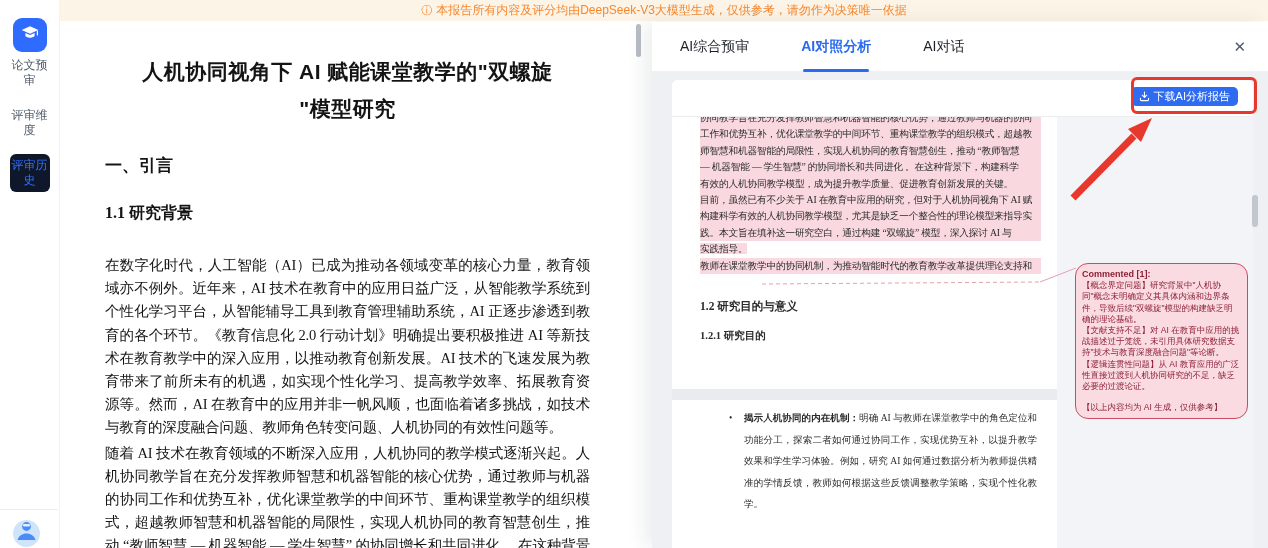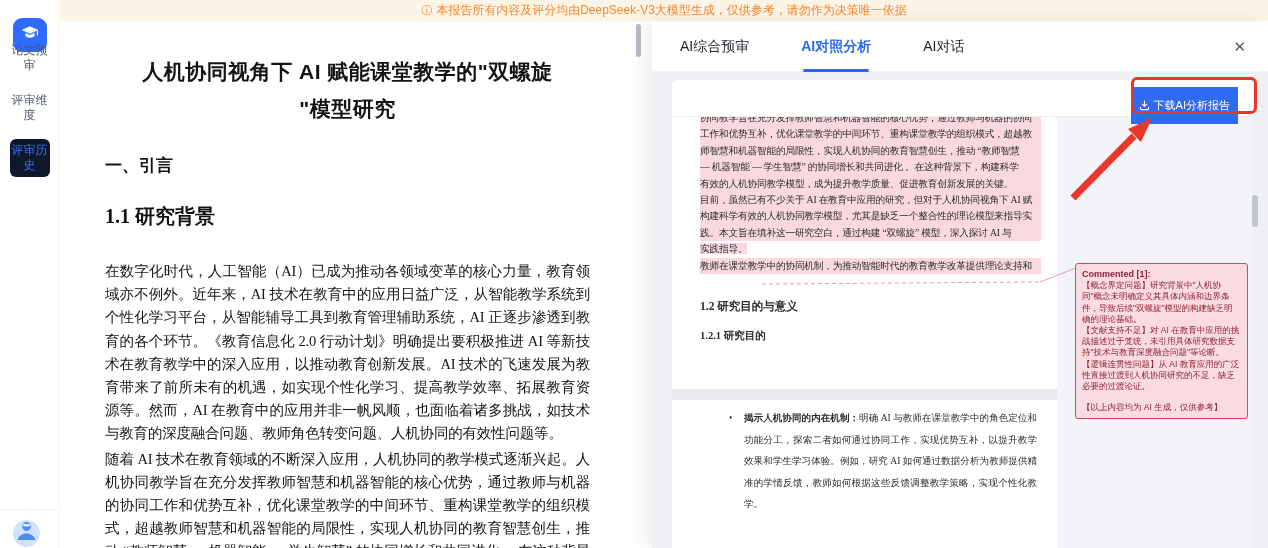--- a/index.html
+++ b/index.html
@@ -11,36 +11,36 @@
   .banner { position:absolute; left:60px; top:0; right:0; height:21px;
             background:#fdf4e8; color:#f8872b; font-size:12px;
             display:flex; align-items:center; justify-content:center; gap:4px; z-index:5; }
   .banner .info-glyph { font-size:11px; line-height:1; }
 
   
   .sidebar { position:absolute; left:0; top:0; width:60px; height:548px; background:#fff;
              border-right:1px solid #f2f3f5; z-index:30; }
   .logo { position:absolute; left:13px; top:18px; width:34px; height:34px; border-radius:9px;
           background:#2f6bff; display:flex; align-items:center; justify-content:center; }
-  .side-items { position:absolute; top:39px; left:6px; right:6px;
+  .side-items { position:absolute; top:54px; left:6px; right:6px;
                 display:flex; flex-direction:column; gap:12px; align-items:center; }
   .side-item { width:40px; padding:4px 2px; font-size:12px; line-height:15px; text-align:center;
                color:#4e5969; border-radius:6px; cursor:pointer; }
   .side-item.active { background:#0f172a; color:#3370ff; }
   .side-divider { position:absolute; left:0; right:1px; top:509px; border-top:1px solid #ebedf0; }
   .avatar { position:absolute; left:13px; top:520px; width:27px; height:27px; border-radius:50%;
             background:#cfe4fb; overflow:hidden; display:flex; align-items:flex-end; justify-content:center; }
 
   
   .doc-area { position:absolute; left:60px; top:21px; width:592px; height:527px; background:#fff; overflow:hidden; }
   .doc-page { padding:18px 62px 0 45px; font-family:"Liberation Serif","DejaVu Serif",serif; color:#141414; }
   .doc-title { font-family:"Liberation Sans","DejaVu Sans",sans-serif; font-weight:bold;
                font-size:21px; line-height:37px; text-align:center; letter-spacing:.5px; }
   .doc-h1 { font-weight:bold; font-size:17px; margin-top:27px; }
-  .doc-h2 { font-weight:bold; font-size:20px; margin-top:26px; }
+  .doc-h2 { font-weight:bold; font-size:16px; margin-top:26px; }
   .doc-p { font-size:14.5px; line-height:23.2px; text-align:justify; margin-top:30px; letter-spacing:-.2px; }
   .doc-p + .doc-p { margin-top:2px; }
   .doc-scroll-thumb { position:absolute; left:576px; top:3px; width:5px; height:33px;
                       background:#b9bdc6; border-radius:3px; }
 
   
   .panel { position:absolute; left:652px; top:22px; width:616px; height:526px; background:#fff;
            box-shadow:-8px 0 18px rgba(31,35,41,.08); z-index:20; }
   .tabbar { height:50px; display:flex; align-items:center; padding:0 22px 0 28px; gap:52px;
             background:#fff; border-bottom:1px solid #f0f1f3; }
@@ -49,22 +49,22 @@
   .tab.active { color:#2a6af2; font-weight:bold; }
   .tab.active::after { content:""; position:absolute; left:2px; right:2px; bottom:0; height:3px;
                        background:#2a6af2; border-radius:2px; }
   .close-btn { margin-left:auto; font-size:15px; color:#4e5969; cursor:pointer; }
 
   .panel-body { position:absolute; left:0; top:50px; right:0; bottom:0; background:#eef0f4; }
   .card { position:absolute; left:20px; top:8px; width:581px; bottom:0; background:#fff;
           border-radius:6px 6px 0 0; }
   .toolbar { position:relative; z-index:3; height:37px; background:#fff; border-bottom:1px solid #ebedf0;
              border-radius:6px 6px 0 0; }
-  .download-btn { position:absolute; right:15px; top:7px; height:37px; padding:0 8px;
-                  background:#2e6bf0; color:#fff; font-size:11px; border:none; border-radius:0;
+  .download-btn { position:absolute; right:15px; top:7px; height:19px; padding:0 8px;
+                  background:#2e6bf0; color:#fff; font-size:11px; border:none; border-radius:5px;
                   display:flex; align-items:center; gap:4px; cursor:pointer; }
 
   .card-cols { display:flex; overflow:hidden; position:relative; height:437px; }
   .doc-col { width:385px; background:#fff; padding:0 16px 0 28px;
              font-family:"Liberation Serif","DejaVu Serif",serif; color:#2b2b2b; }
   .r-line { font-size:9.7px; line-height:16.4px; white-space:nowrap; overflow:hidden; letter-spacing:-.2px; }
   .hl { background:#f9d9df; }
   .hl-short span { background:#f9d9df; }
   .first-line { margin-top:-7px; }
   .r-h2 { font-weight:bold; font-size:11.5px; margin-top:24px; line-height:16px; }
@@ -72,21 +72,21 @@
   .r-p  { margin-top:14px; }
   .r-p .r-line { line-height:17.5px; }
   .page-gap { height:11px; background:#e9ebef; margin:46px -16px 8px -28px; }
   .bullet { position:relative; padding-left:17px; margin:0 4px 1px 27px; font-size:9.5px;
             line-height:21.5px; text-align:justify; }
   .bullet::before { content:"•"; position:absolute; left:2px; top:0; }
   .bullet b { letter-spacing:0; }
 
   .comment-col { flex:1; background:#f3f4f7; position:relative; }
   .comment-box { position:absolute; left:18px; top:146px; width:173px; z-index:2;
-                 background:#fbdbe2; border:1.5px solid #cf4a5e; border-radius:3px;
+                 background:#fbdbe2; border:1.5px solid #cf4a5e; border-radius:13px;
                  padding:5px 6px; color:#8c2136; font-size:8.5px; line-height:11.2px; }
   .comment-title { font-weight:bold; font-size:9px; }
   .comment-footer { margin-top:10px; }
 
   .panel-scroll-thumb { position:absolute; right:10px; top:123px; width:6px; height:32px;
                         background:#c2c6cf; border-radius:3px; }
   .connector-svg { position:absolute; inset:0; width:100%; height:100%; z-index:1; pointer-events:none; }
 
   
   .anno-rect { position:absolute; left:1131px; top:77px; width:126px; height:37px;

